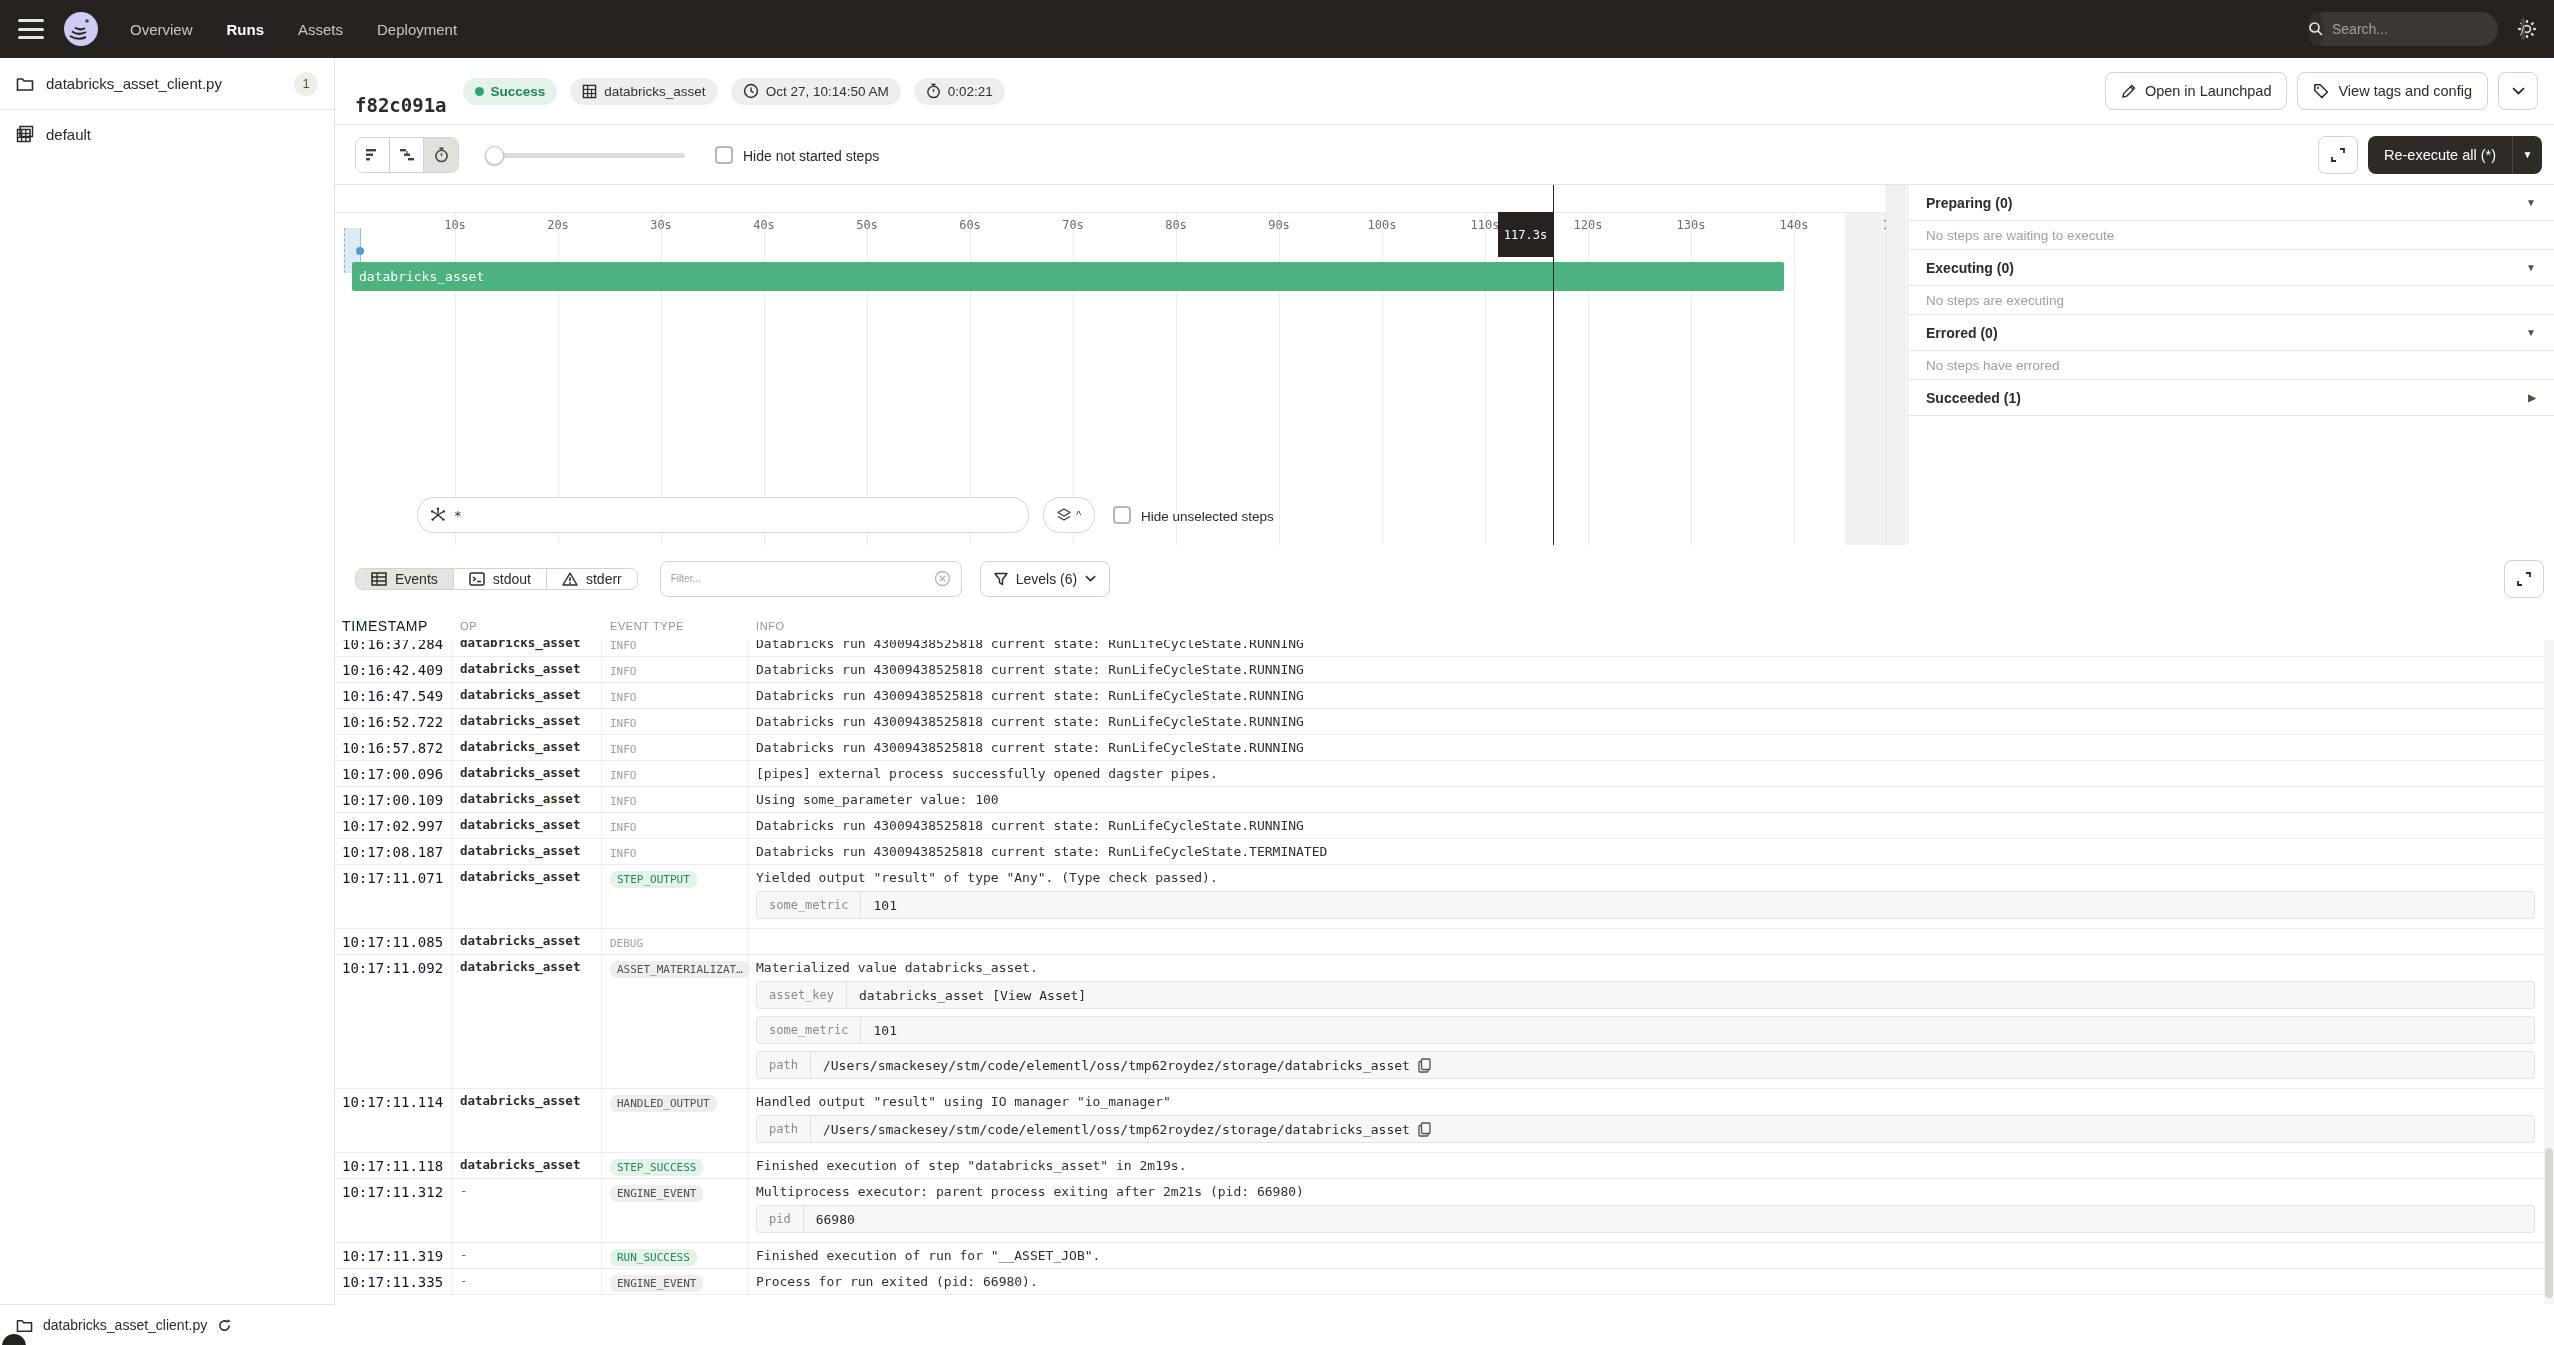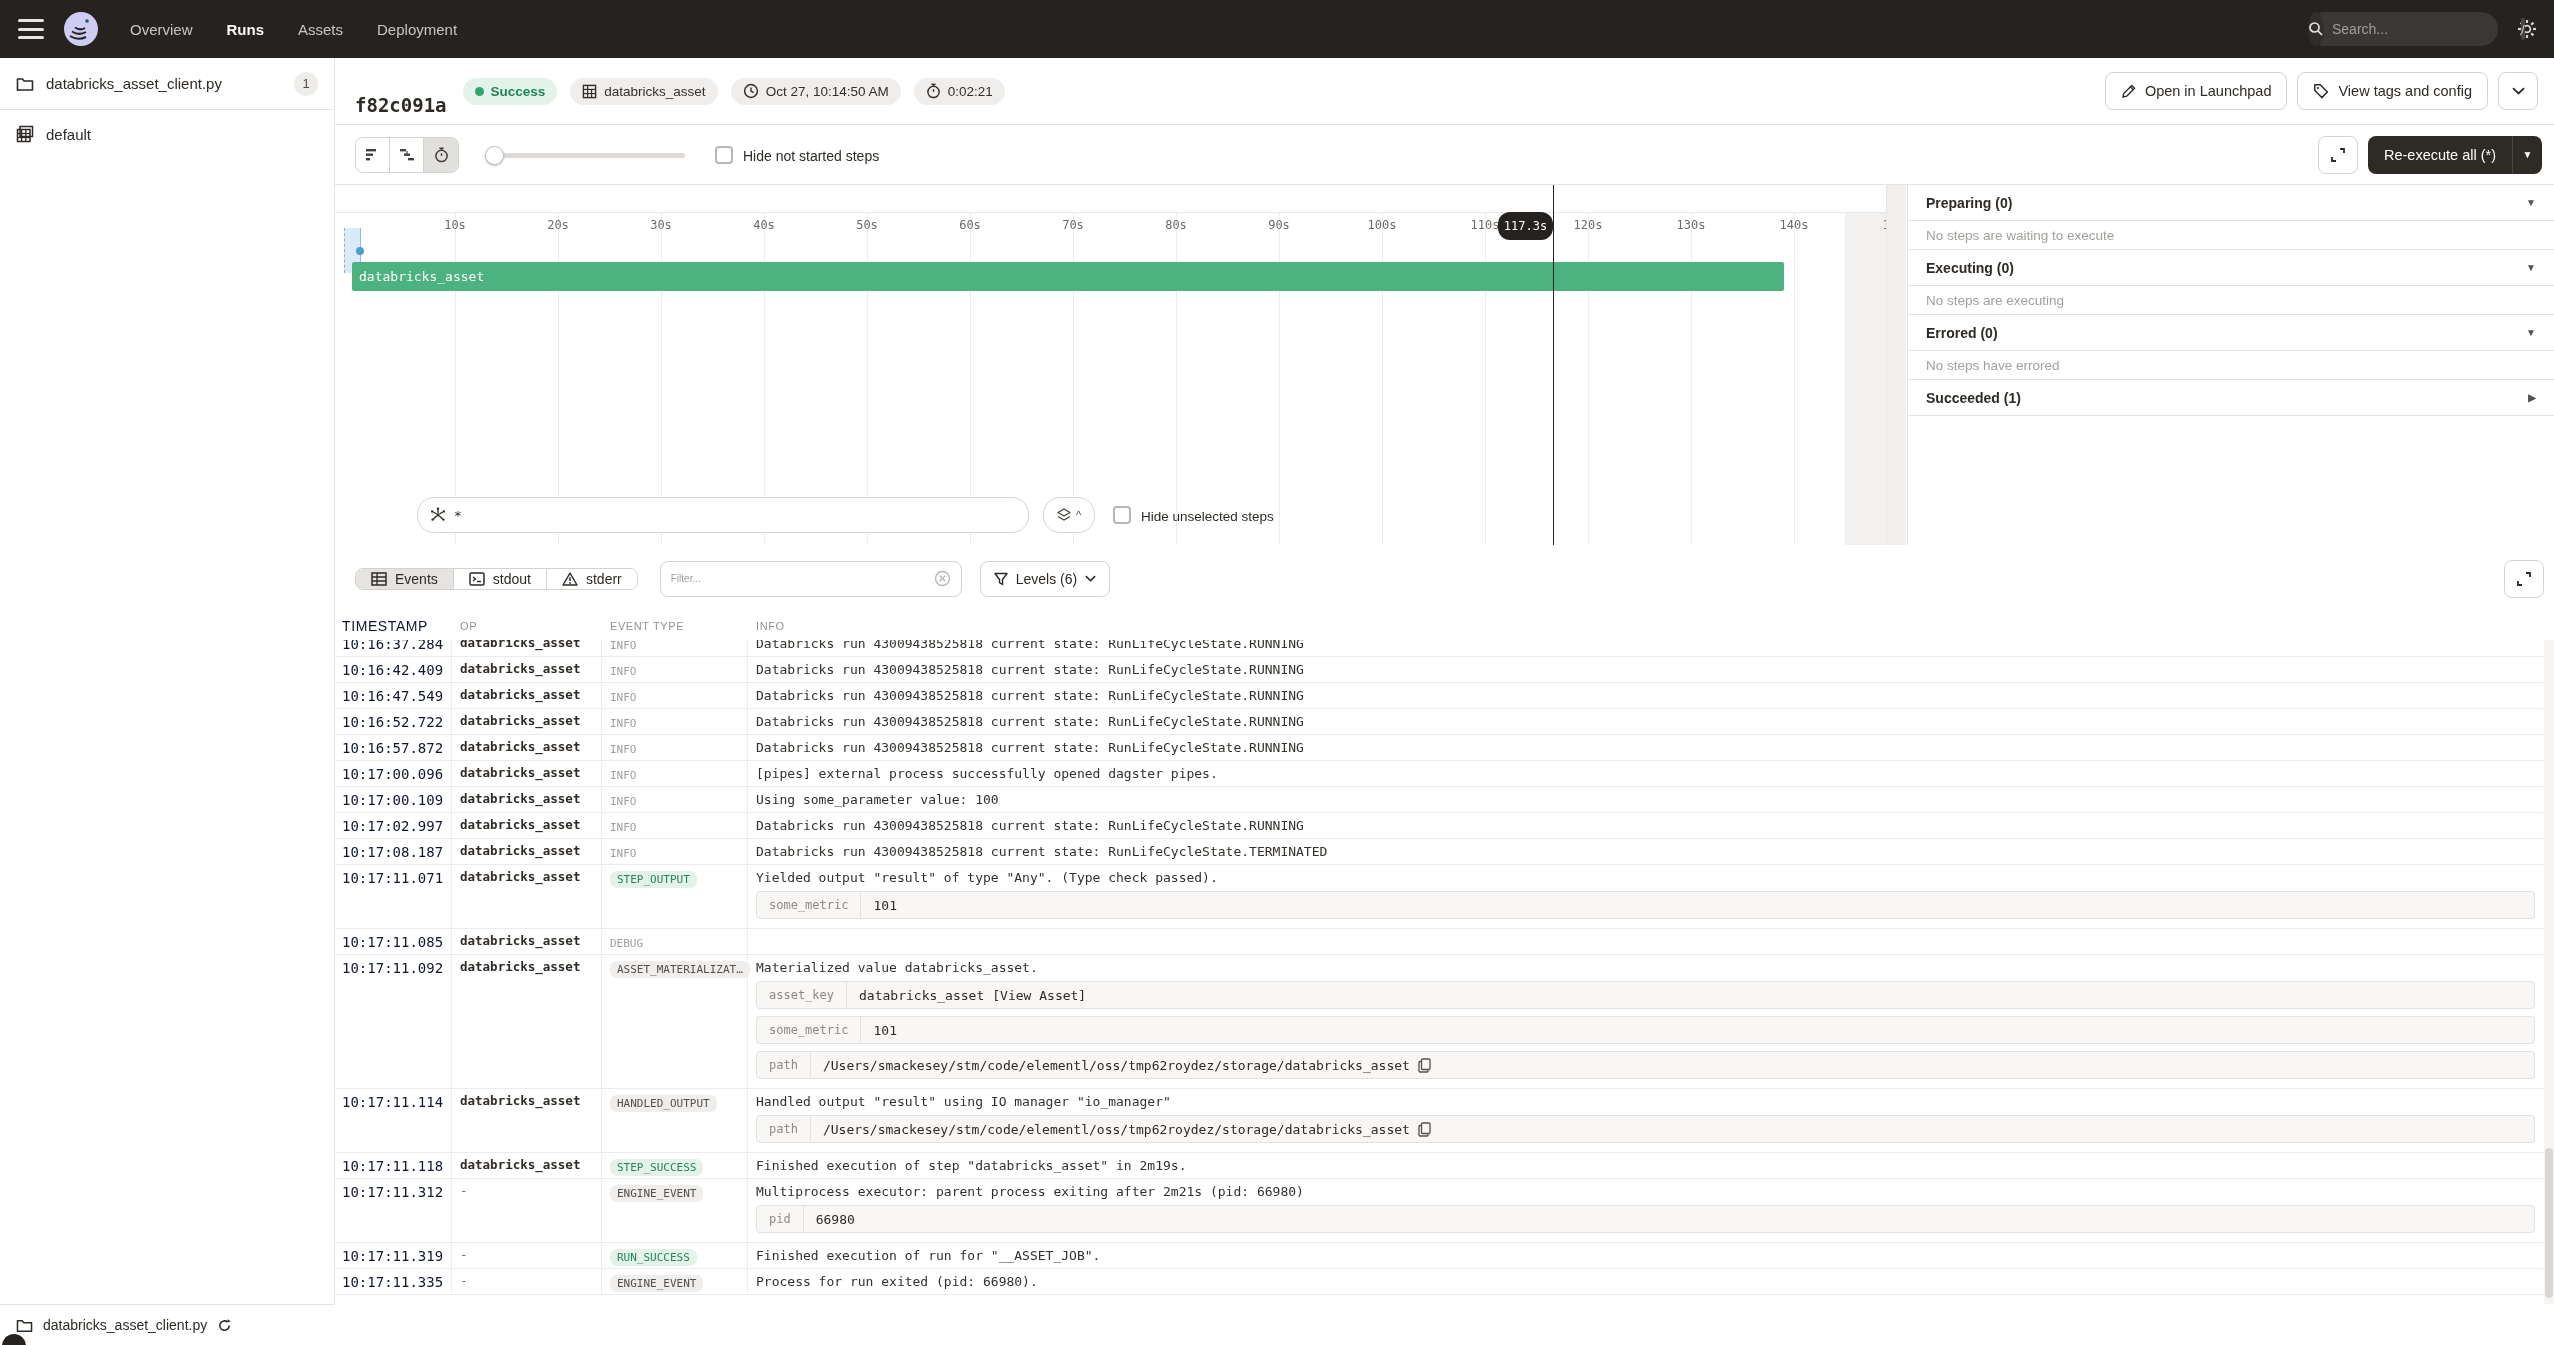--- a/index.html
+++ b/index.html
@@ -61,21 +61,21 @@
 
   
   .gantt { position:absolute; left:335px; top:185px; width:1551px; height:360px; overflow:hidden; background:#fff; }
   .axis { position:absolute; left:0; top:0; width:100%; height:28px; border-bottom:1px solid #EBE9E7; }
   .tick-label { position:absolute; top:6px; transform:translateX(-50%); font-size:12px; color:#6E6B67; }
   .grid-line { position:absolute; top:28px; bottom:0; width:1px; background:#EFEDEB; }
   .gantt-bar { position:absolute; left:17px; top:50px; height:29px; background:#4CB380; border-radius:2px; display:flex; align-items:center; padding-left:7px; color:#fff; font-size:13px; cursor:pointer; white-space:nowrap; }
   .sel-handle { position:absolute; left:9px; top:43px; width:17px; height:45px; background:#DBEAF7; border-left:1px dashed #7FB3DC; border-right:1px solid #8FBEE4; }
   .sel-dot { position:absolute; right:-4px; top:19px; width:8px; height:8px; border-radius:50%; background:#4F9BD2; }
   .cursor-line { position:absolute; top:0; bottom:0; width:1px; background:#262220; }
-  .cursor-badge { position:absolute; top:0; height:28px; background:#262220; color:#fff; font-size:12px; display:flex; align-items:center; justify-content:center;border-radius:12px; }
+  .cursor-badge { position:absolute; top:0; height:45px; background:#262220; color:#fff; font-size:12px; display:flex; align-items:center; justify-content:center; }
   .gantt-endzone { position:absolute; top:28px; bottom:0; background:#F3F1EF; }
   .gfilter-row { position:absolute; left:335px; top:495px; width:1551px; height:40px; display:flex; align-items:center; z-index:5; }
   .gfilter { margin-left:82px; width:612px; height:36px; border:1px solid #D6D3D0; border-radius:17px; background:#fff; display:flex; align-items:center; padding:0 12px; gap:8px; }
   .gfilter input { border:none; outline:none; flex:1; font-family:"DejaVu Sans Mono", monospace; font-size:13px; color:#2E2A25; background:transparent; }
   .glayers-btn { margin-left:14px; width:52px; height:36px; border:1px solid #D6D3D0; border-radius:17px; background:#fff; display:flex; align-items:center; justify-content:center; gap:5px; cursor:pointer; color:#44403C; }
   .gchk { margin-left:18px; }
   .gantt-scrollbar { position:absolute; left:1886px; top:185px; width:20px; height:360px; background:#F2F0EE; border-left:1px solid #E9E7E5; }
 
   
   .gpanel { position:absolute; left:1907px; top:185px; width:647px; height:360px; border-left:1px solid #E6E3E0; background:#fff; }

